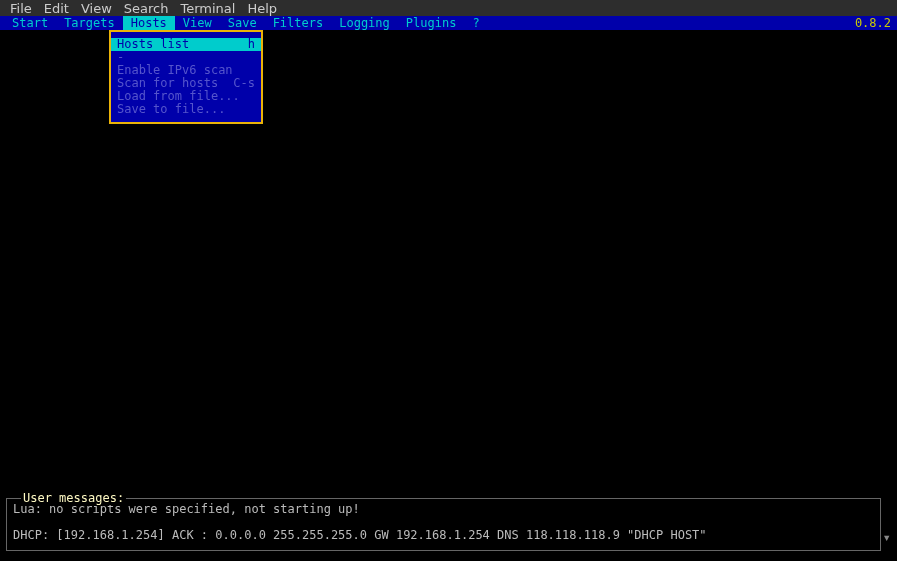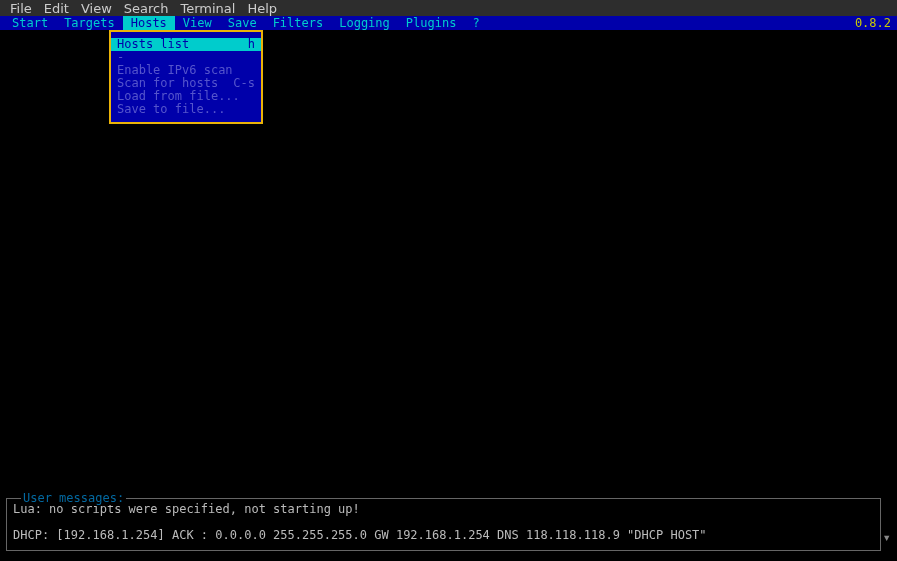--- a/index.html
+++ b/index.html
@@ -86,21 +86,21 @@
       border: 1px solid #666666;
       padding: 4px 6px 8px 6px;
       color: #bbbbbb;
     }
     .messages-box .box-title {
       position: absolute;
       top: -8px;
       left: 14px;
       background: #000000;
       padding: 0 2px;
-      color: #0369a1;
+      color: #fef9c3;
     }
     .messages-box .line {
       line-height: 13px;
       white-space: nowrap;
     }
     .messages-box .blank-line {
       height: 13px;
     }
     .scrollbar-stub {
       position: absolute;

